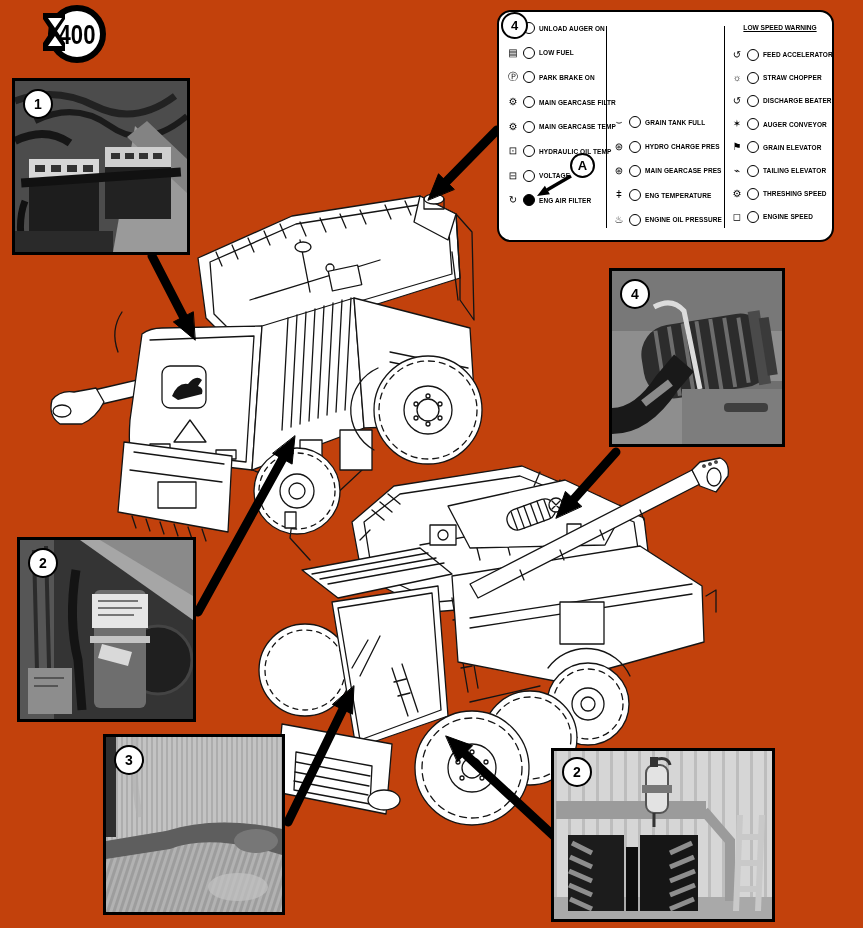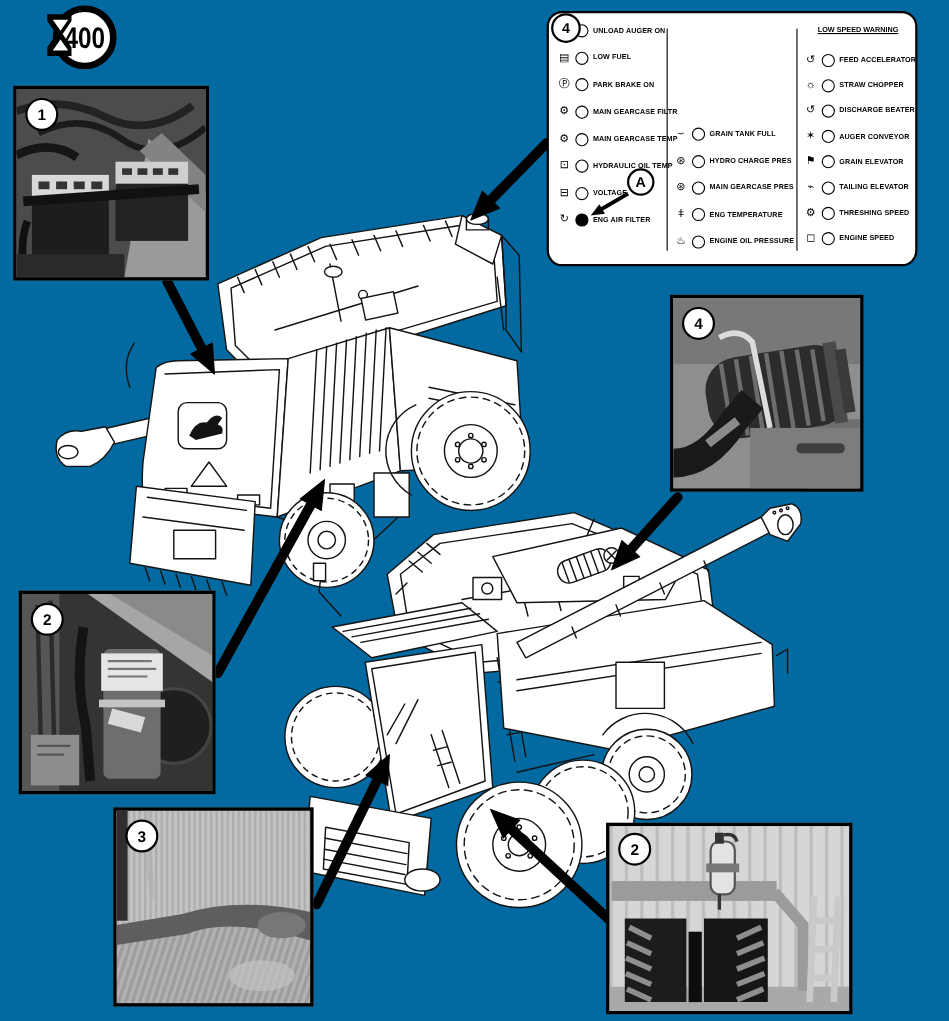--- a/index.html
+++ b/index.html
@@ -1,16 +1,16 @@
 <!DOCTYPE html>
 <html><head>
 <meta charset="utf-8">
 <style>
   html,body{margin:0;padding:0;background:#fff;}
-  .page{position:relative;width:863px;height:928px;background:#0369a1;overflow:hidden;
+  .page{position:relative;width:863px;height:928px;background:#c2410c;overflow:hidden;
         font-family:"Liberation Sans",sans-serif;color:#000;}
   .layer{position:absolute;left:0;top:0;}
   
   .photo{position:absolute;border:3px solid #000;background:#777;box-sizing:border-box;z-index:2;}
   .photo svg{display:block;}
   
   .badge{position:absolute;width:26px;height:26px;border:2.5px solid #000;border-radius:50%;
          background:#fff;display:flex;align-items:center;justify-content:center;
          font-weight:bold;font-size:14px;z-index:6;line-height:1;}
   

